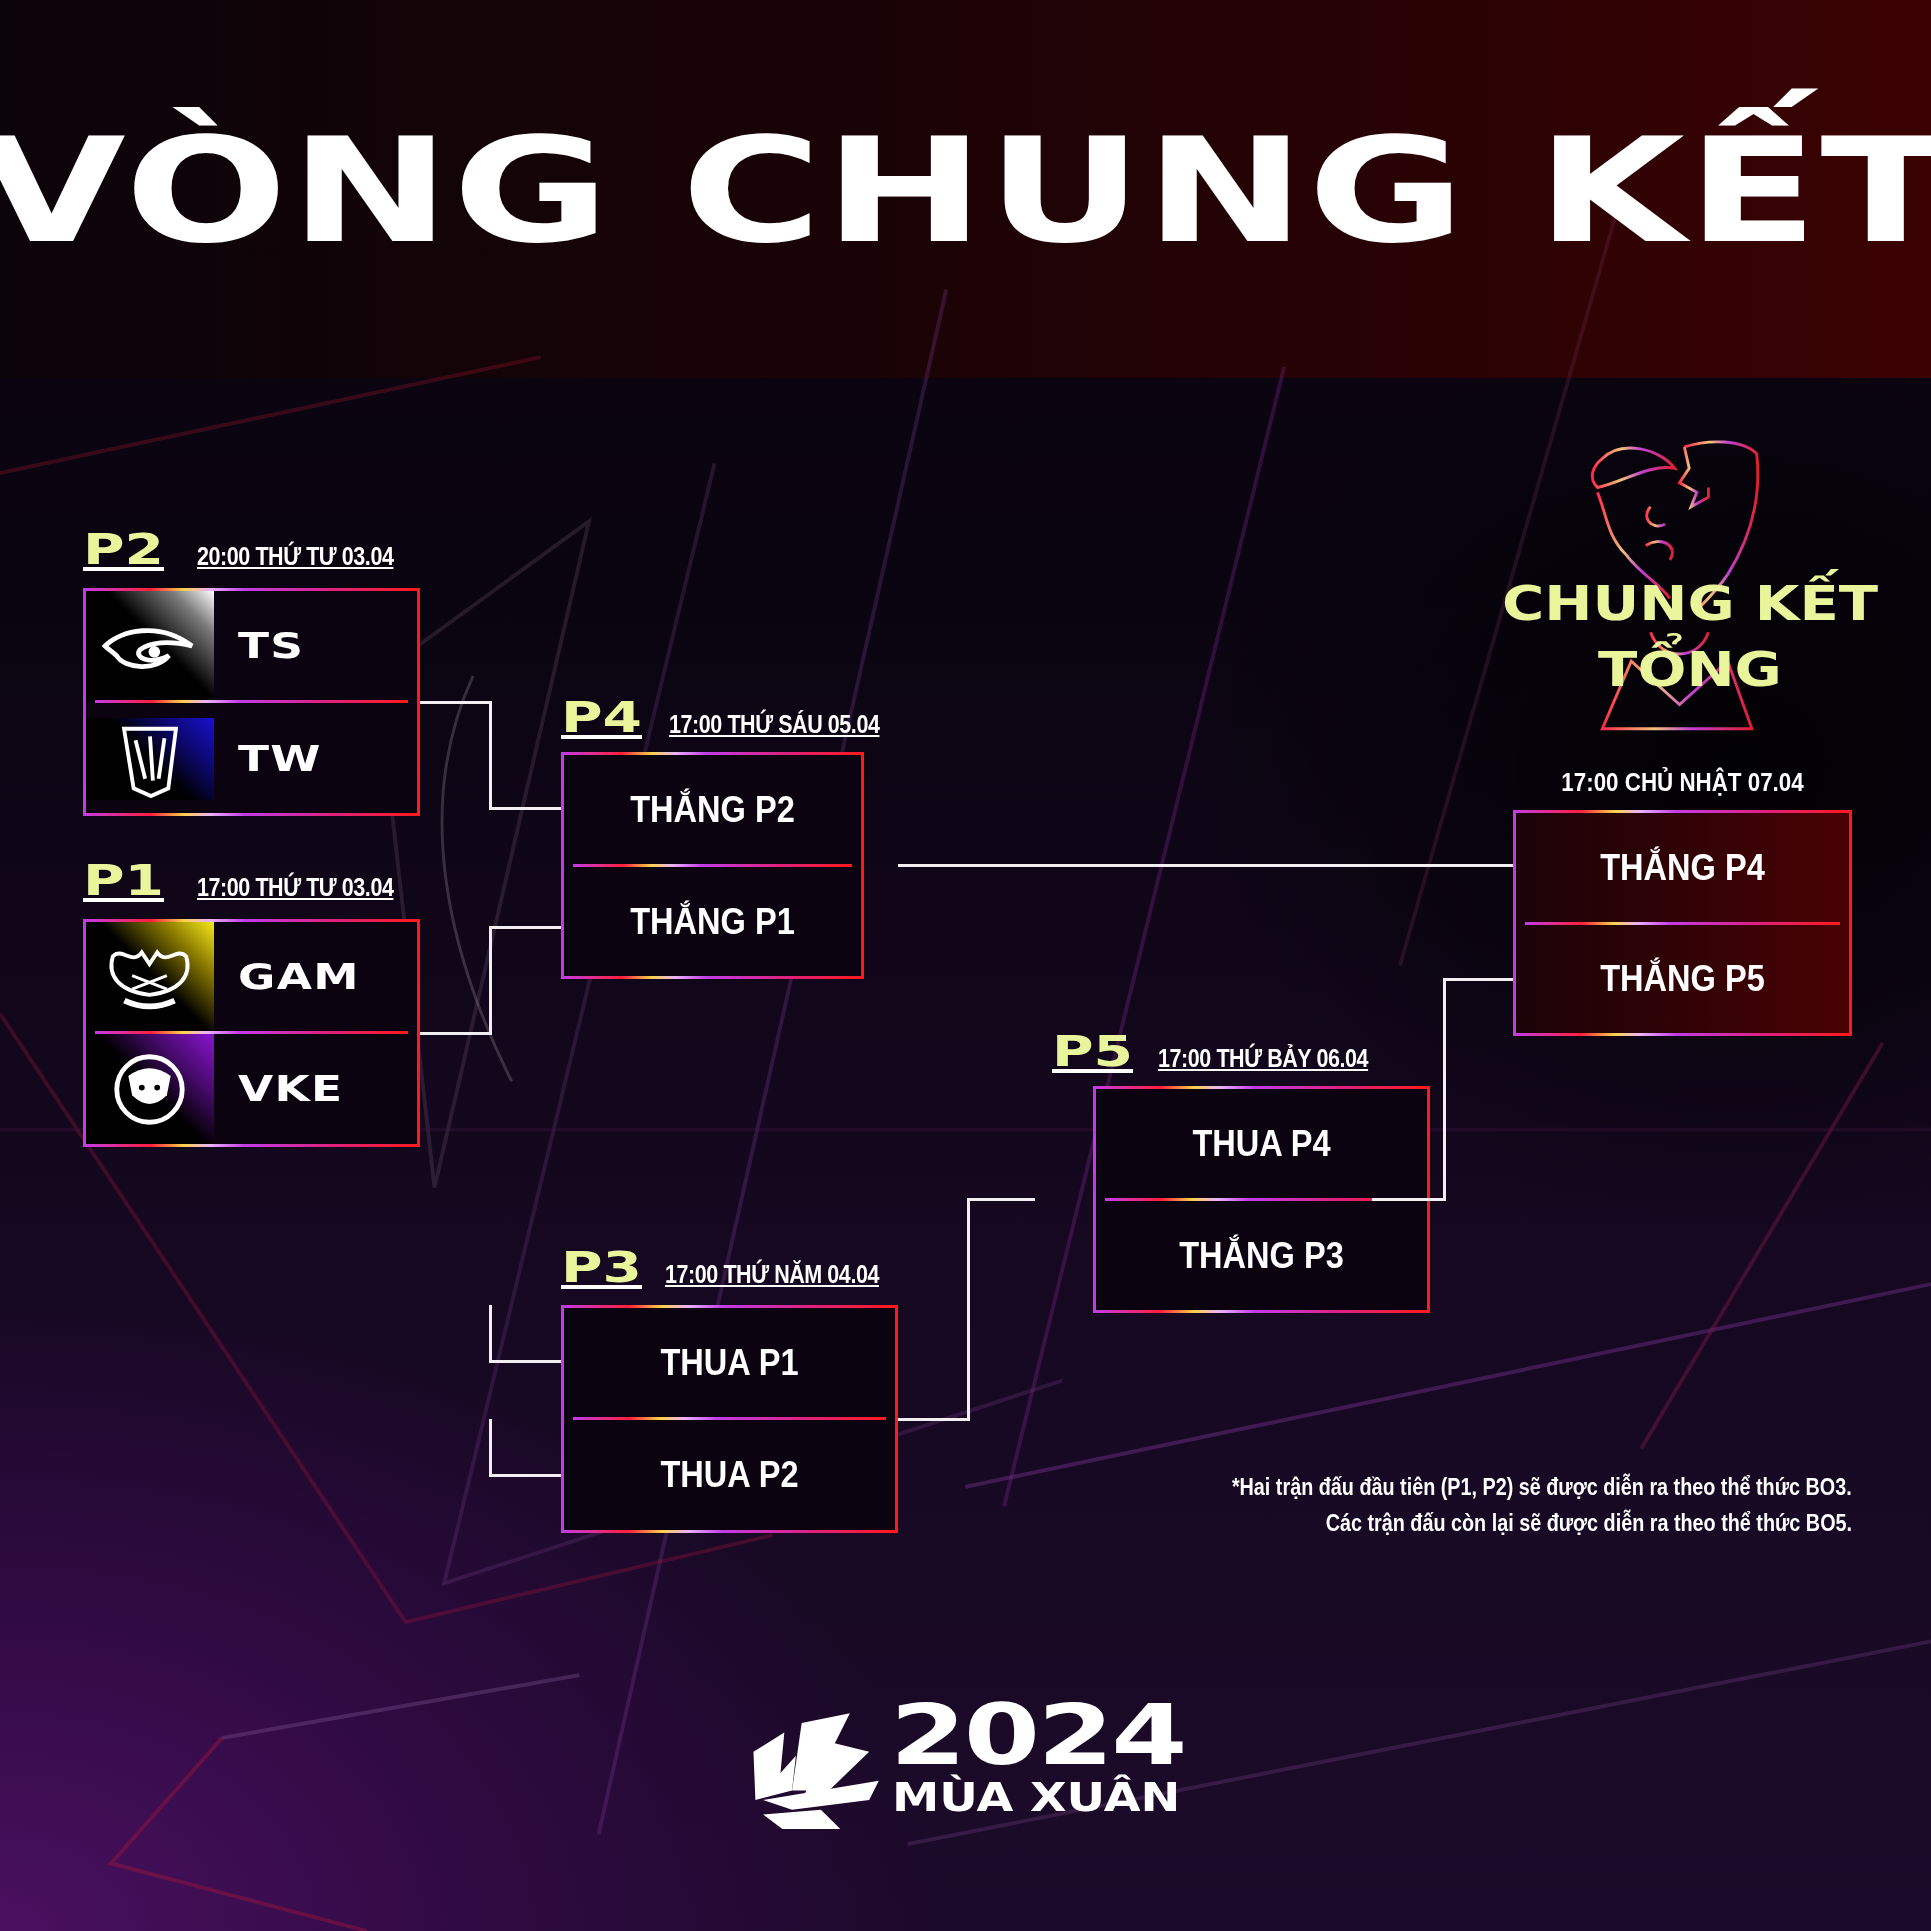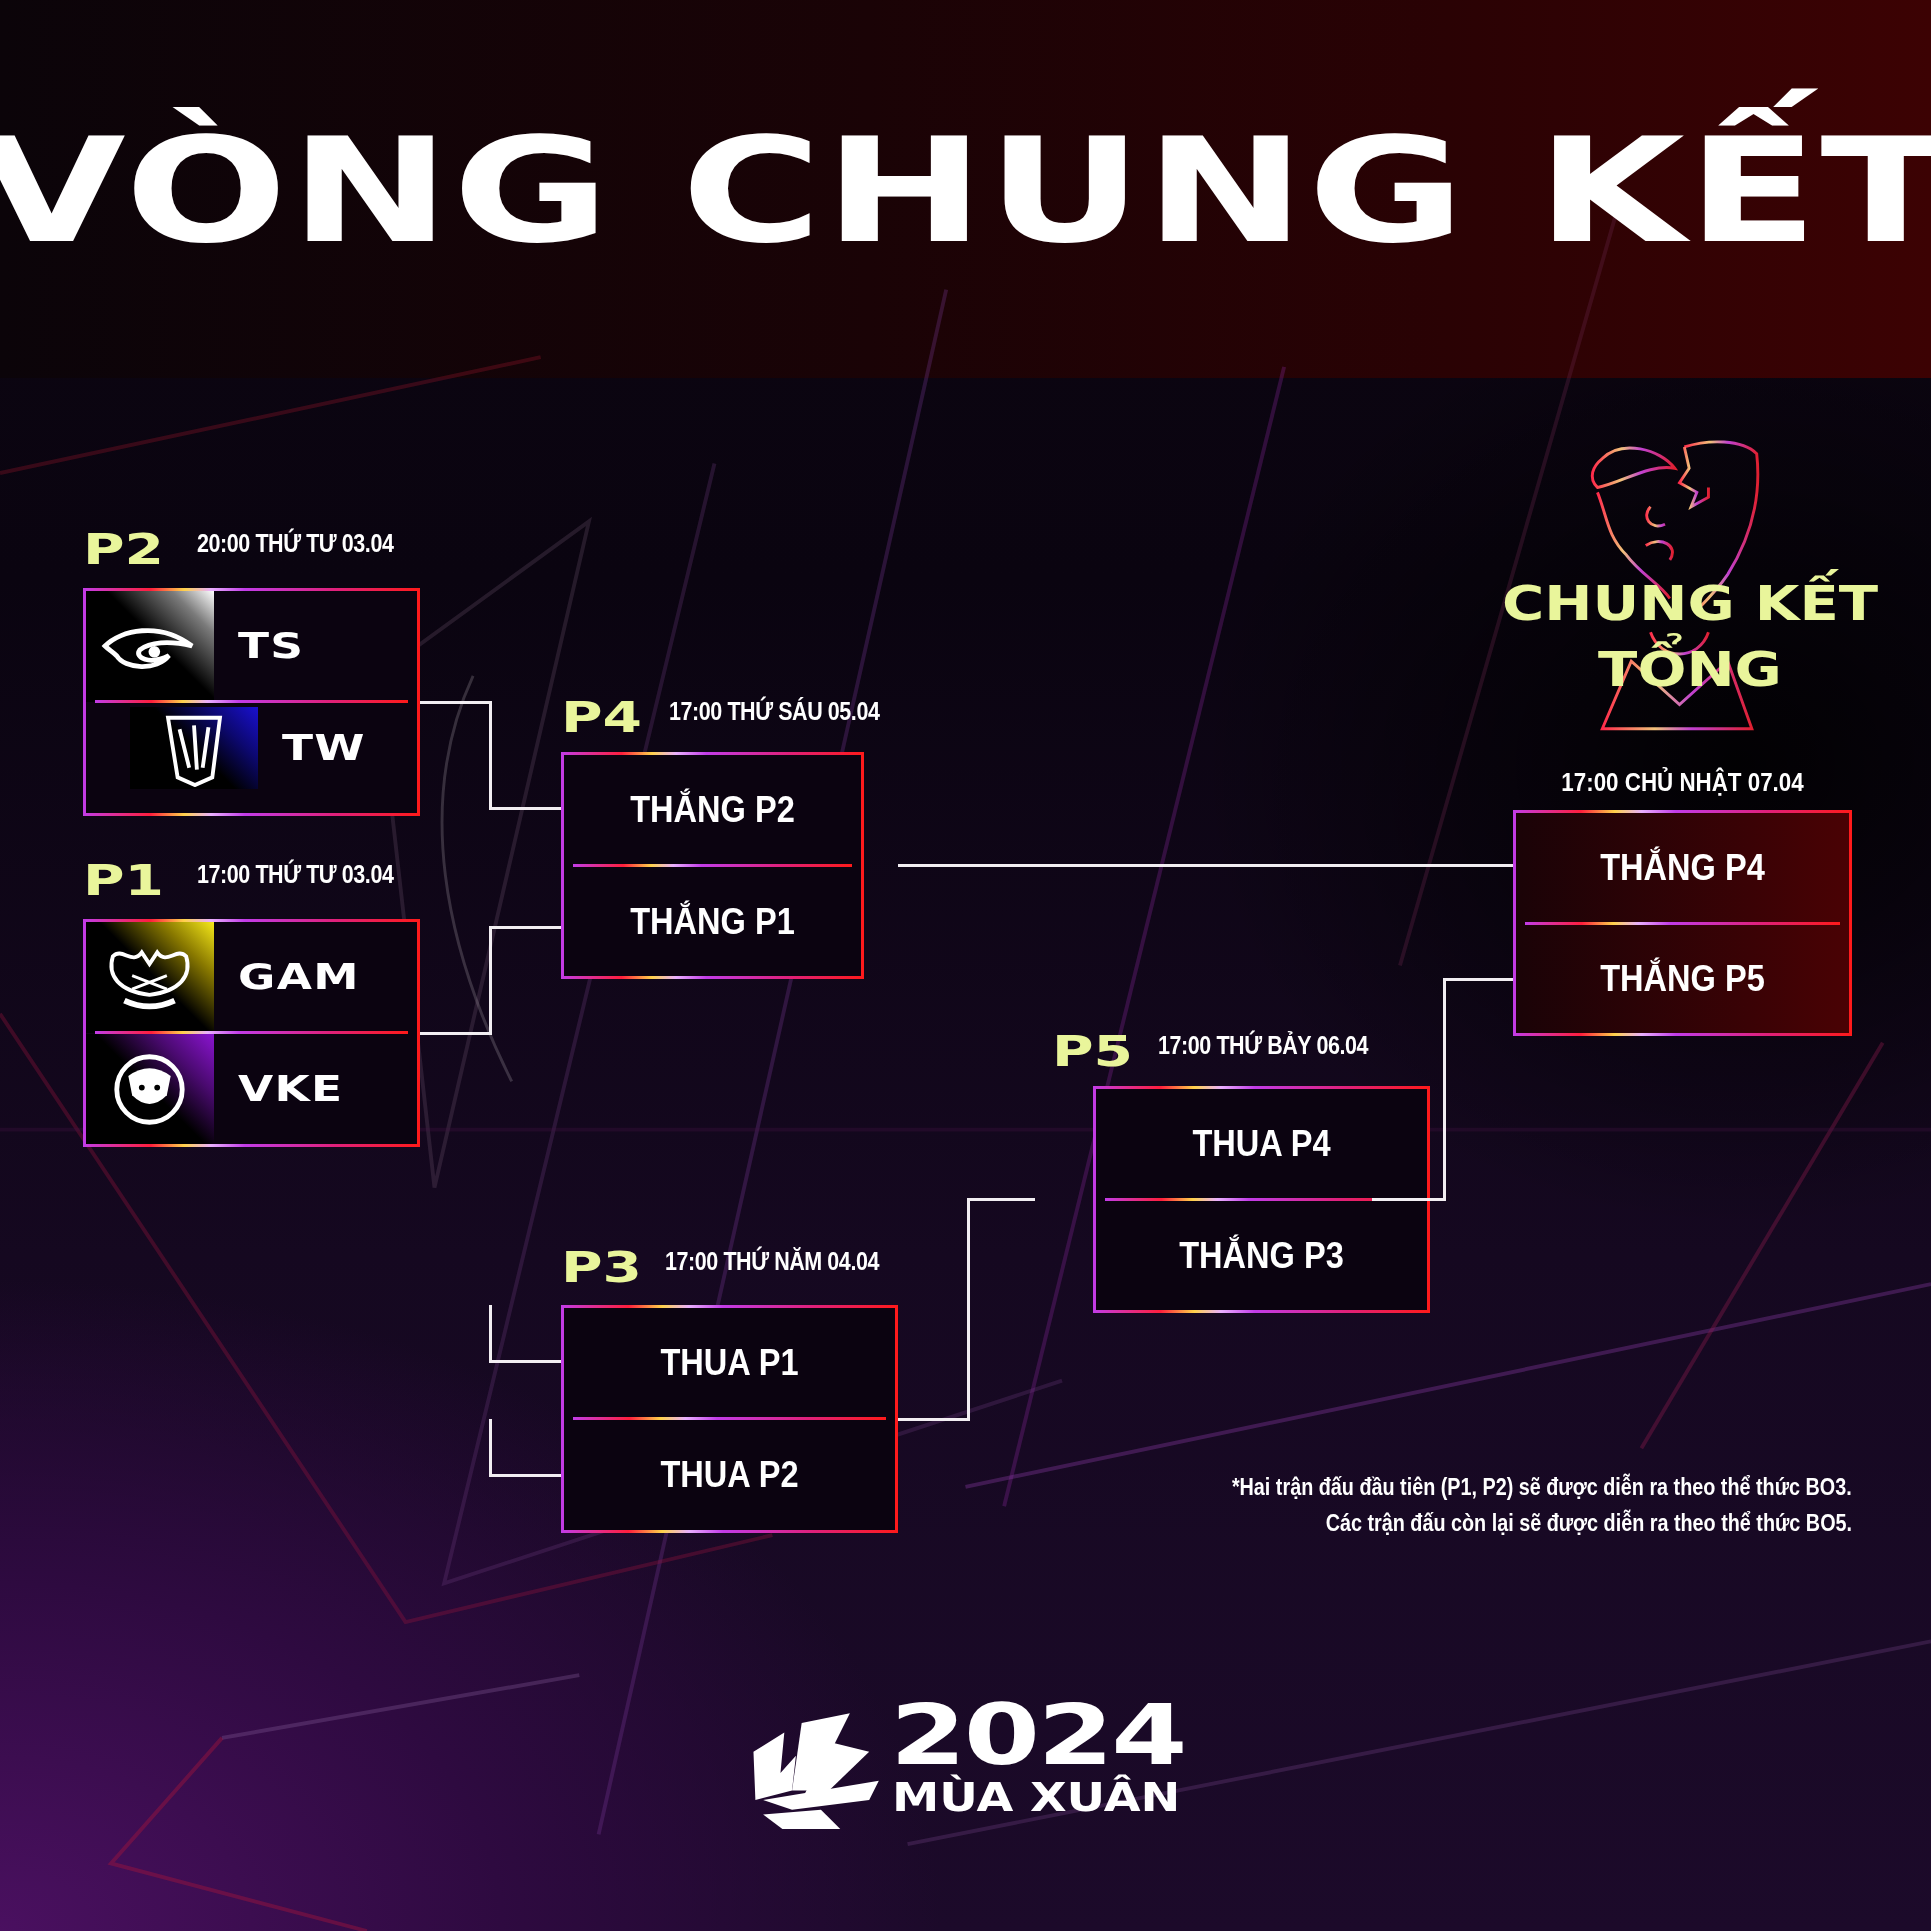--- a/index.html
+++ b/index.html
@@ -19,21 +19,21 @@
     background: radial-gradient(ellipse 676px 579px at 80% 40%, rgba(0,0,0,0.85) 0%, rgba(0,0,0,0) 80%);
   }
   .bg-lines { position:absolute; left:0; top:0; width:1931px; height:1931px; pointer-events:none; }
   .title {
     position:absolute; left:0; top:114px; width:1931px; text-align:center;
     font-weight:900; font-size:145px; letter-spacing:1.9px; line-height:154px;
     transform: scaleX(1.32); transform-origin:center;
     font-family:"DejaVu Sans", sans-serif;
   }
   .match-label {
-    position:absolute; display:flex; align-items:flex-start; gap:29px;
+    position:absolute; display:flex; align-items:flex-end; gap:29px;text-decoration:underline;
   }
   .match-code {
     color:#e9f59b; font-family:"DejaVu Sans", sans-serif; font-weight:900;
     font-size:42px; line-height:42px; transform:scaleX(1.35); transform-origin:left bottom;
     display:inline-block; width:85px;
   }
   .match-date {
     font-family:"Liberation Sans", sans-serif; font-weight:700; font-size:25px;
     line-height:29px; letter-spacing:-0.5px; transform:scaleX(0.86); transform-origin:left bottom;
     white-space:nowrap;
@@ -126,21 +126,21 @@
   <div class="team-row" style="top:2.9px; height:111px;">
     <div class="team-logo" style="background:linear-gradient(225deg,#ffffff 0%, #7a7a7a 18%, #000 45%);">
       <svg width="97" height="58" viewBox="0 0 100 60">
           <path d="M4 30 C 20 14, 60 4, 94 30 C 70 24, 50 26, 40 34 C 34 42, 50 50, 70 40 C 58 56, 24 54, 16 40 C 12 36, 8 34, 4 30 Z" fill="none" stroke="#fff" stroke-width="5"></path>
           <circle cx="55" cy="36" r="6" fill="#fff"></circle>
         </svg>
     </div>
     <span class="team-name">TS</span>
   </div>
   <div class="divider" style="top:112px;"></div>
-  <div class="team-row" style="top:119px; height:82px;margin-left:44px;">
+  <div class="team-row" style="top:130px; height:82px;">
     <div class="team-logo" style="background:linear-gradient(225deg,#1a10d0 0%, #0c0870 25%, #000 50%);">
       <svg width="68" height="77" viewBox="0 0 70 80">
           <path d="M8 8 L62 8 L54 70 L36 78 L18 70 Z" fill="none" stroke="#fff" stroke-width="4"></path>
           <path d="M20 20 L30 60 M35 16 L38 62 M50 18 L44 60" stroke="#fff" stroke-width="4"></path>
         </svg>
     </div>
     <span class="team-name">TW</span>
   </div>
 </div>
 

